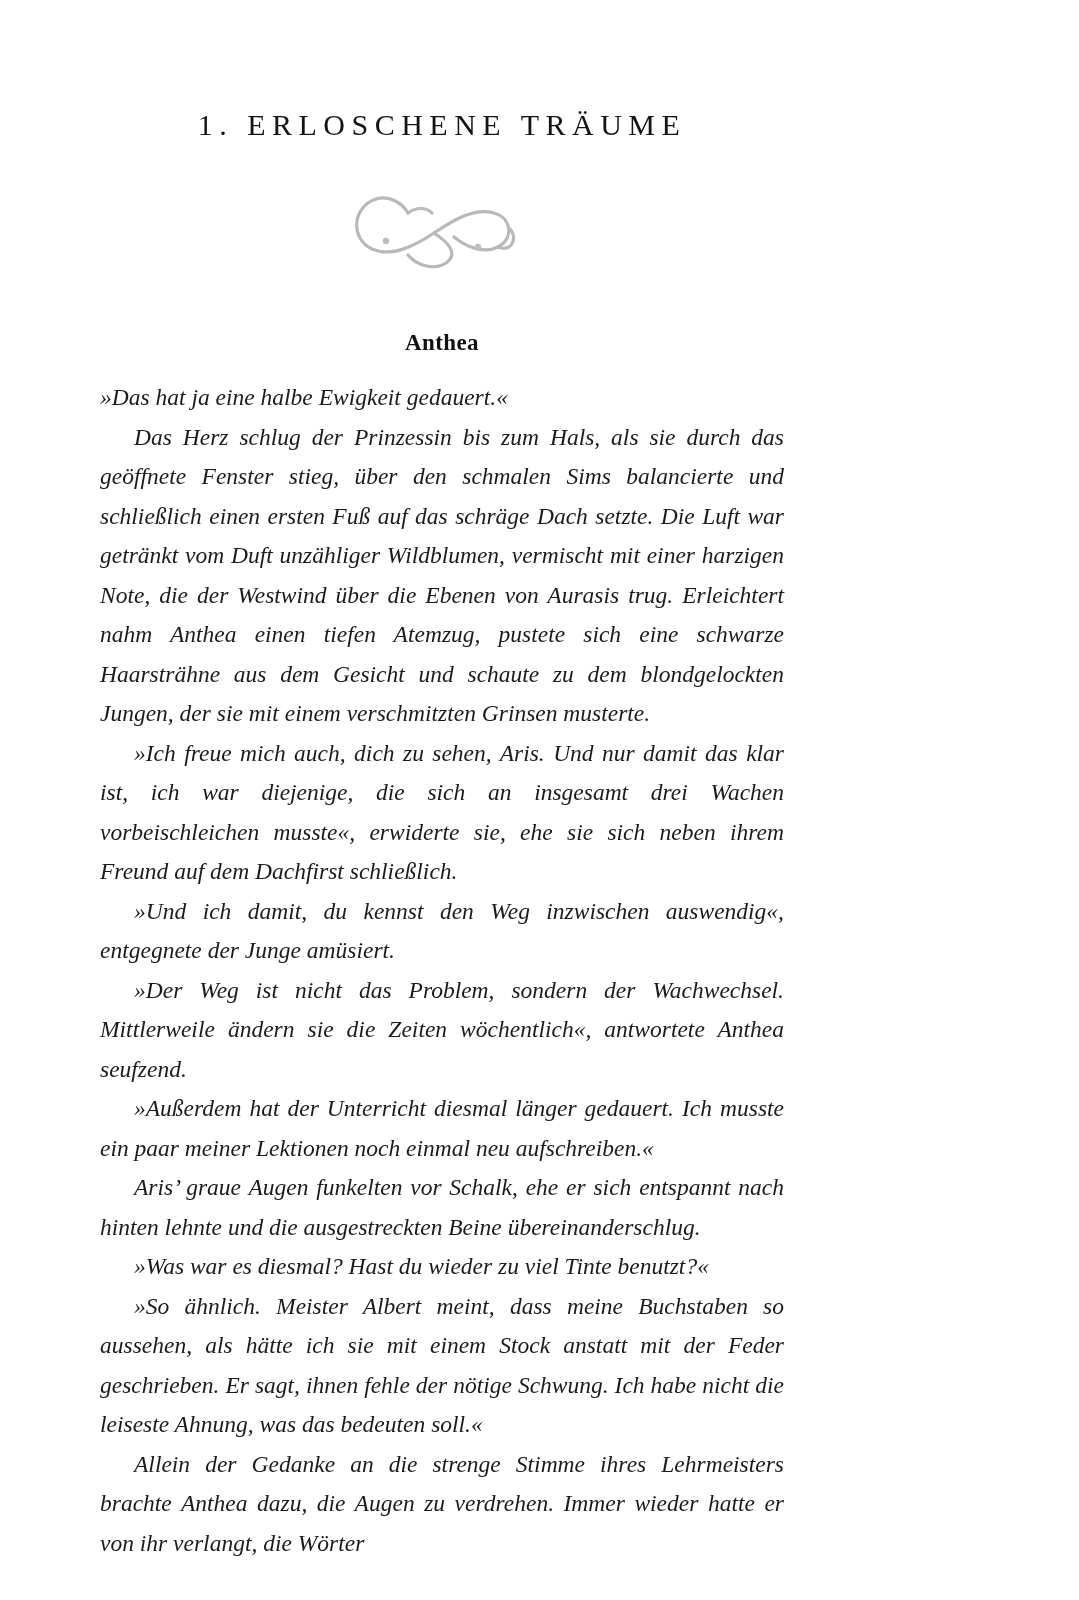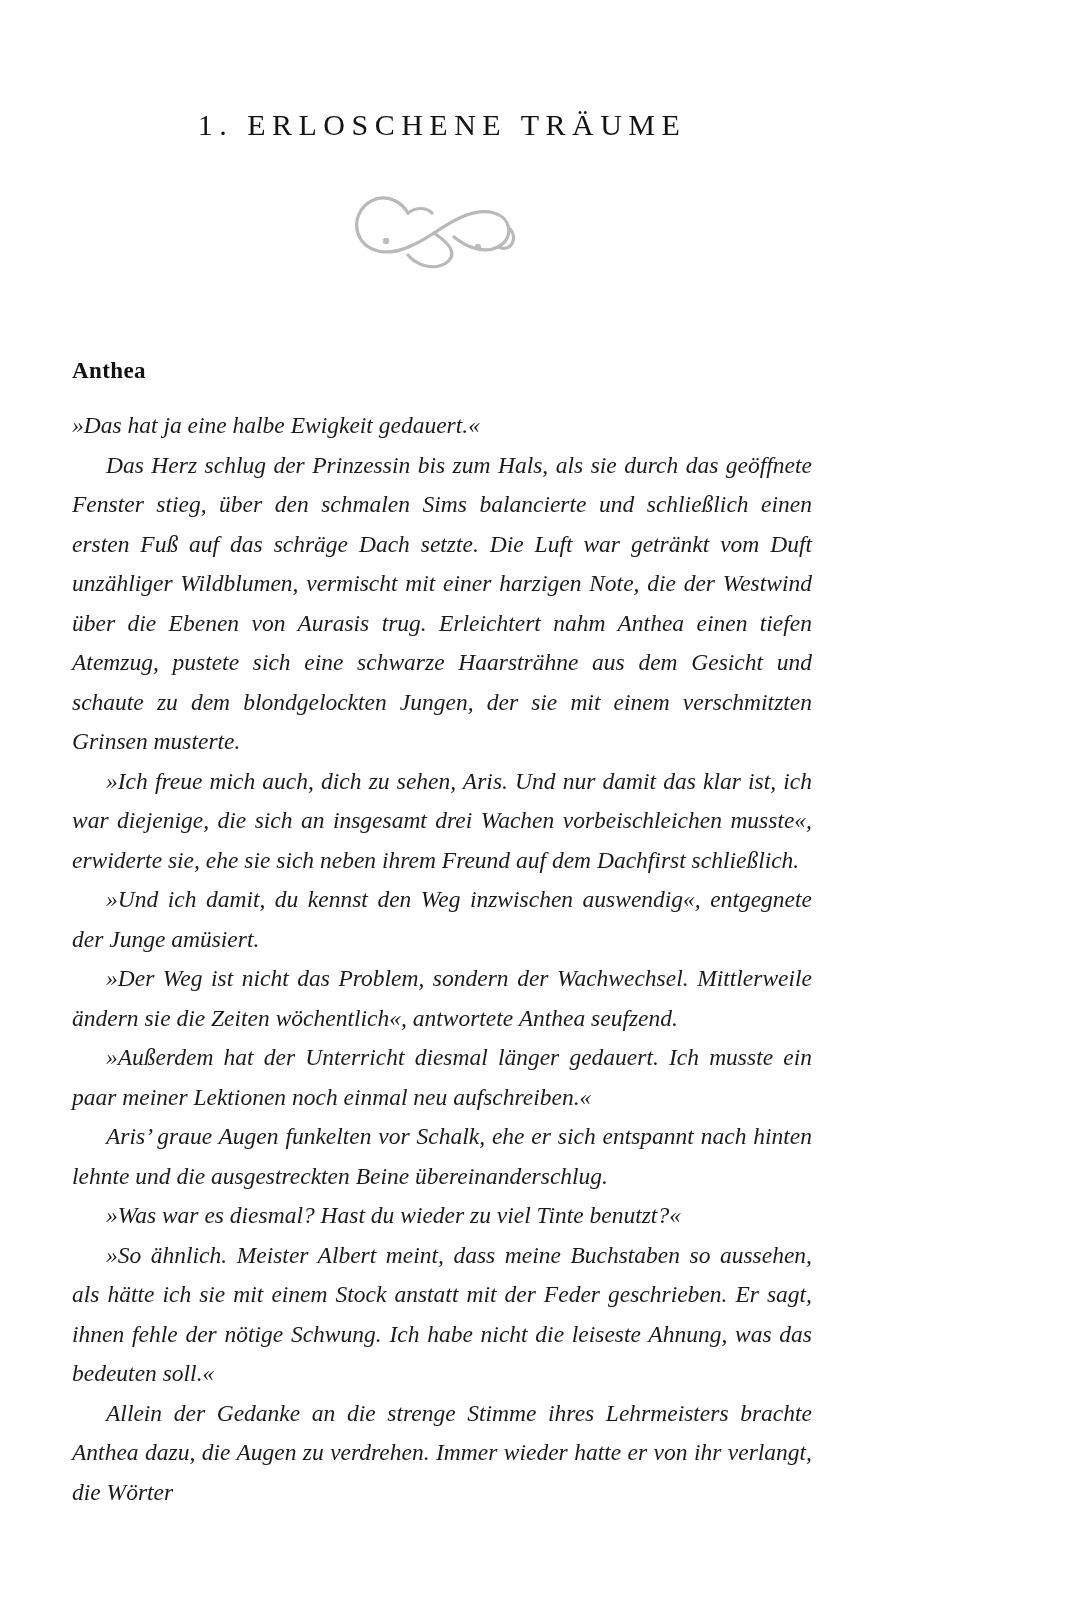--- a/index.html
+++ b/index.html
@@ -16,21 +16,21 @@
     overflow: hidden;
   }
 
   .page {
     position: absolute;
     top: 0;
     left: 0;
     width: 884px;
     height: 1600px;
     box-sizing: border-box;
-    padding: 0 72px;
+    padding: 0 100px;
   }
 
   .chapter-title {
     margin-top: 108px;
     text-align: center;
     font-family: "Liberation Serif", serif;
     font-size: 30px;
     letter-spacing: 6.5px;
     font-weight: 400;
     color: #141414;
@@ -42,26 +42,27 @@
     display: flex;
     justify-content: center;
     align-items: center;
     height: 120px;
   }
   .ornament-wrap svg {
     display: block;
   }
 
   .speaker {
-    margin-top: 66px;
+    margin-top: 38px;
     font-family: "Liberation Serif", serif;
     font-weight: bold;
     font-size: 23px;
     letter-spacing: 0.4px;
     color: #111;
+    text-align: center;
   }
 
   .body-text {
     margin-top: 22px;
   }
 
   p.para {
     margin: 0;
     font-family: "Liberation Serif", serif;
     font-style: italic;

